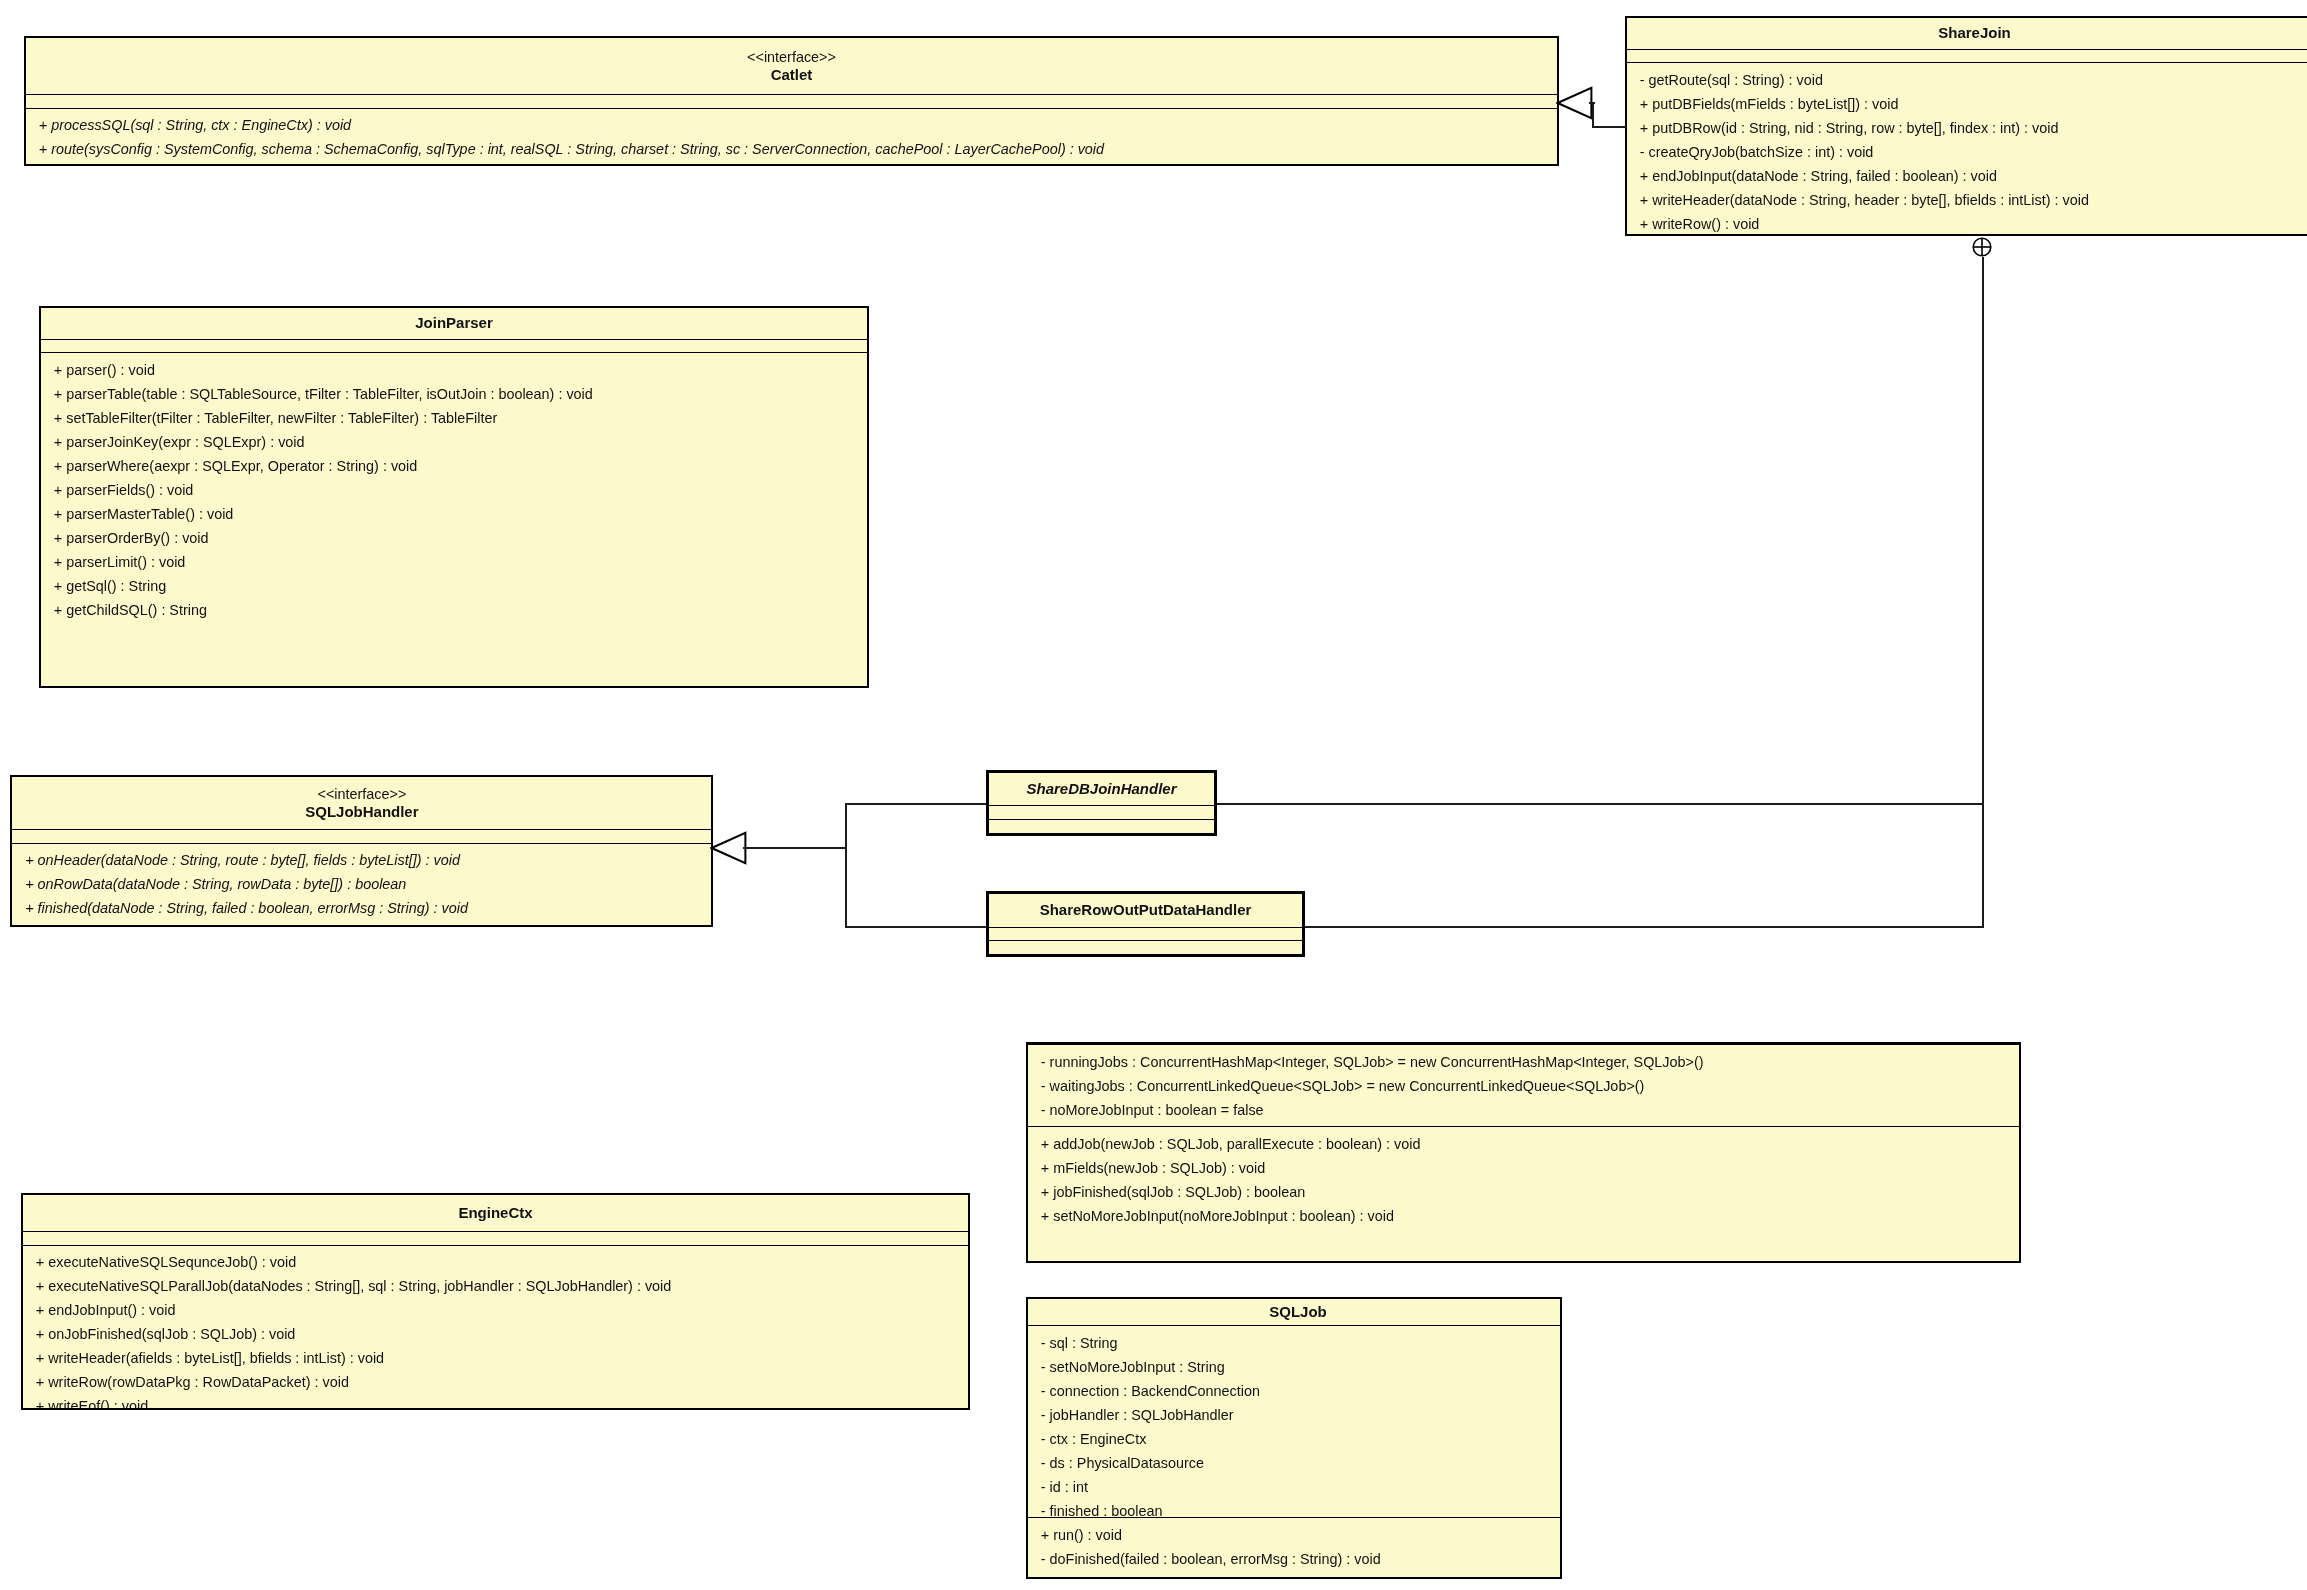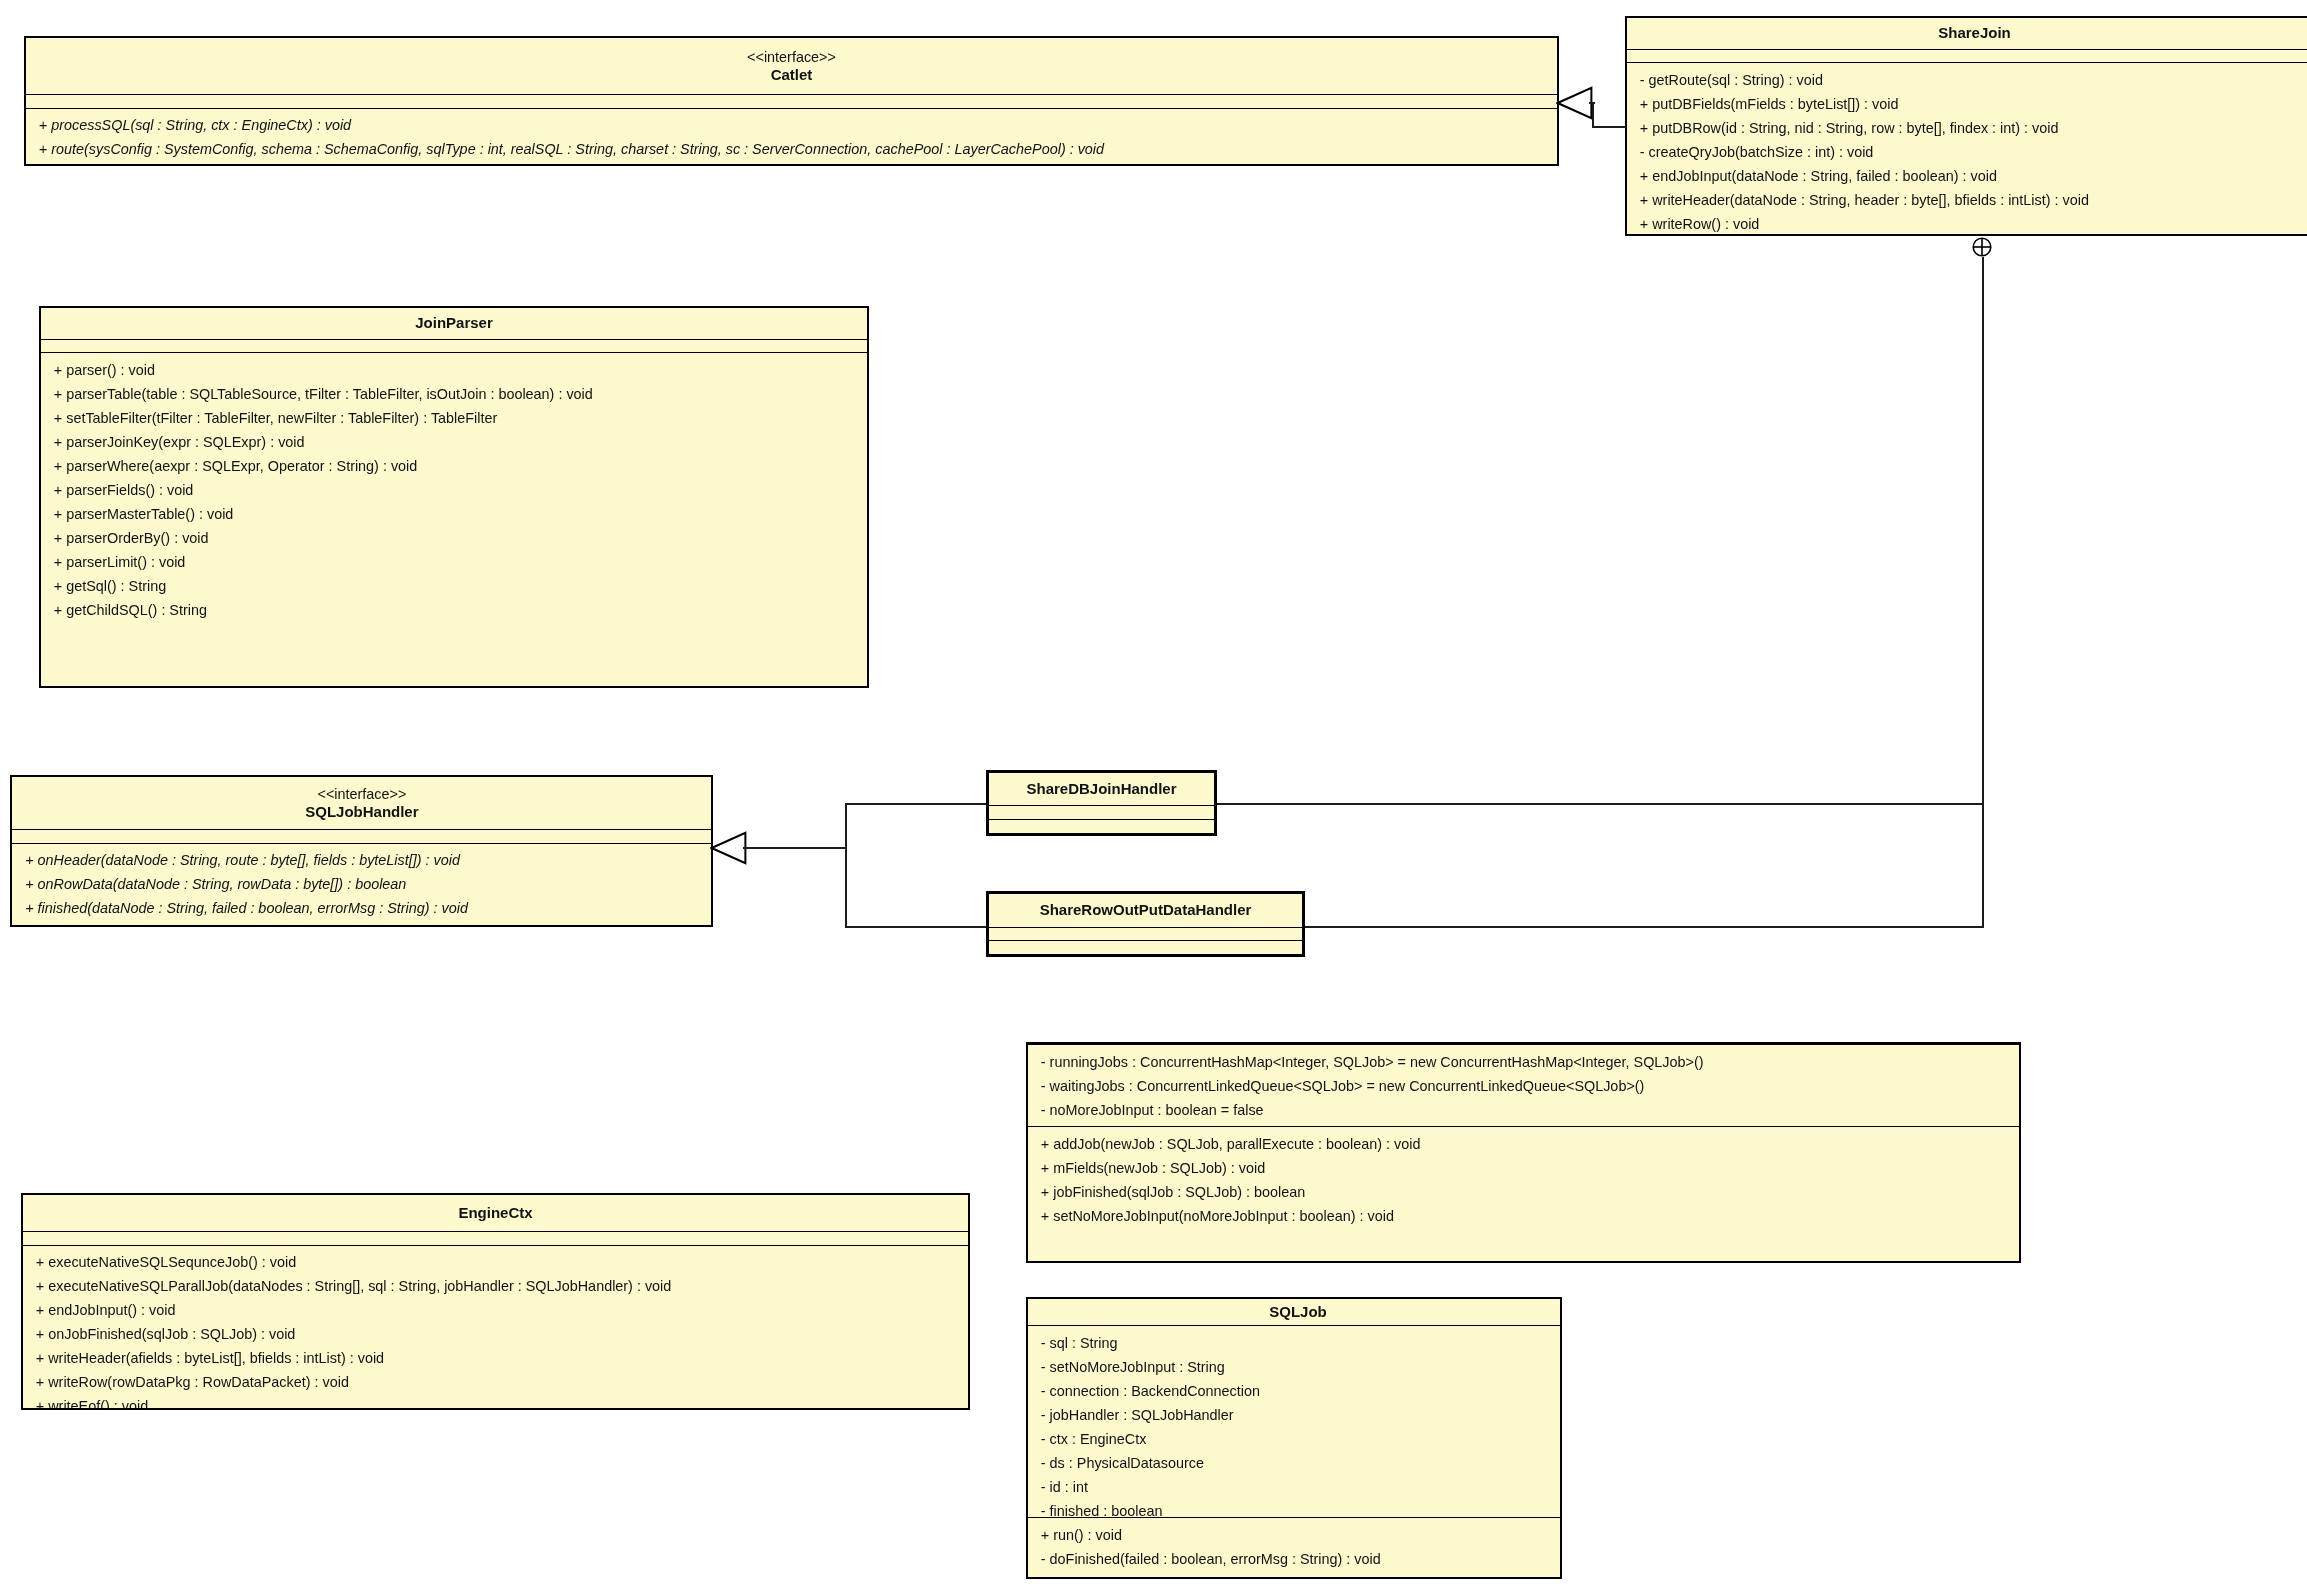--- a/index.html
+++ b/index.html
@@ -53,21 +53,21 @@
   #sharejoin    {left:1625px; top:16px;   width:699px;  height:220px;}
   #sharejoin .uml-title{height:31px;}
   #sharejoin .attrs{height:12.8px;}
   #joinparser   {left:21px;   top:306px;  width:830px; height:382px;margin-left:18px;}
   #joinparser .uml-title{height:31px;}
   #joinparser .attrs{height:12.8px;}
   #sqljobhandler{left:10.4px;   top:775px;  width:703px;  height:152px;}
   #sqljobhandler .uml-title{height:52px;}
   #sqljobhandler .attrs{height:13.6px;}
   #sharedbjoinhandler{left:986px; top:770px; width:231px; height:66px; border-width:3.2px;}
-  #sharedbjoinhandler .uml-title{height:32px;}
+  #sharedbjoinhandler .uml-title{height:32px;font-style:italic;}
   #sharedbjoinhandler .attrs{height:13.6px;}
   #sharerowoutputdatahandler{left:986px; top:891px; width:319px; height:66px; border-width:3.2px;}
   #sharerowoutputdatahandler .uml-title{height:33px;}
   #sharerowoutputdatahandler .attrs{height:12.8px;}
   #batchsqljob  {left:1026px; top:1042px; width:995px; height:221px;}
   #batchsqljob .uml-title{height:30px;}
   #batchsqljob .attrs{height:82px;}
   #enginectx    {left:21px;   top:1193px; width:949px; height:217px;}
   #enginectx .uml-title{height:36px;}
   #enginectx .attrs{height:13.6px;}

